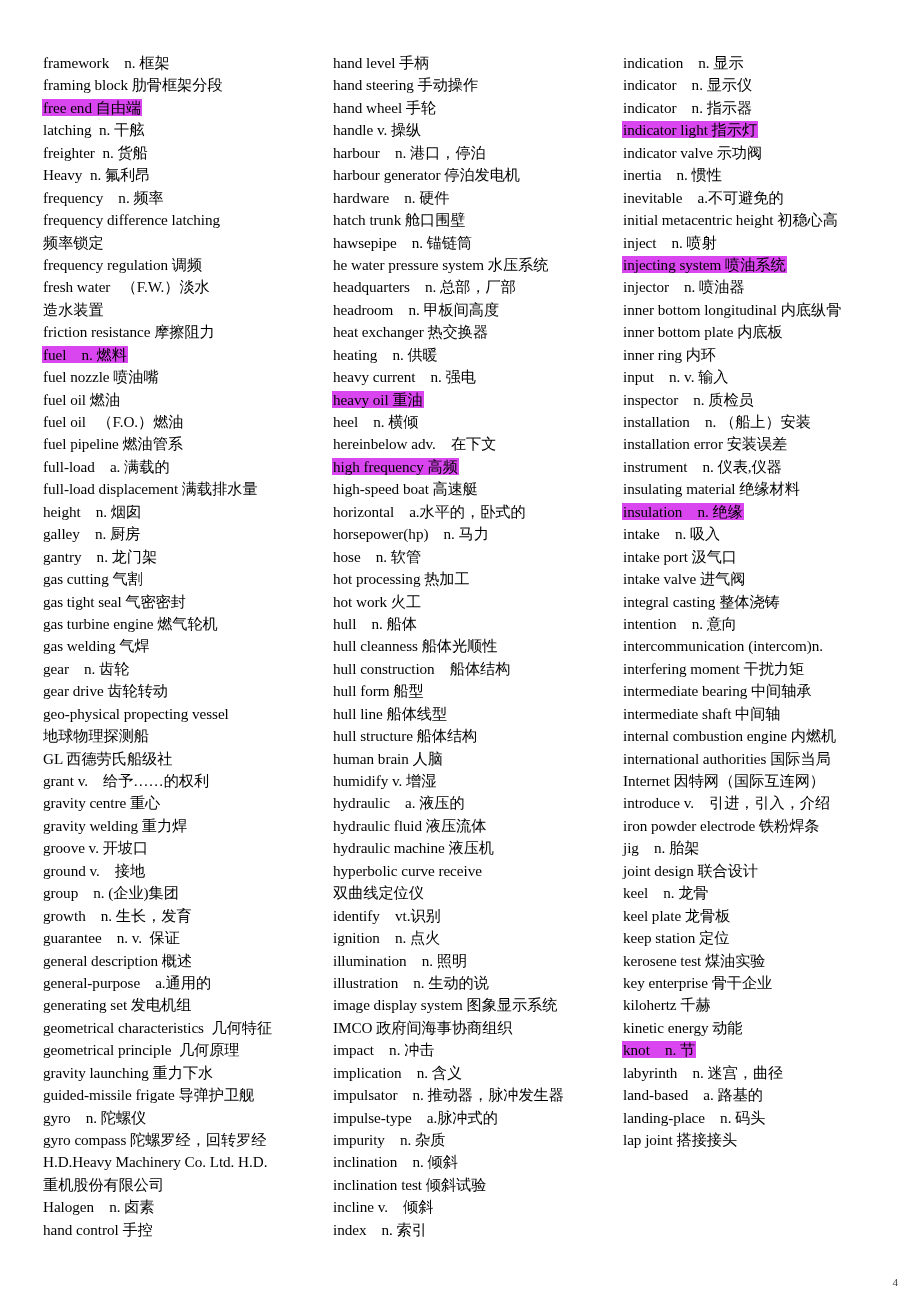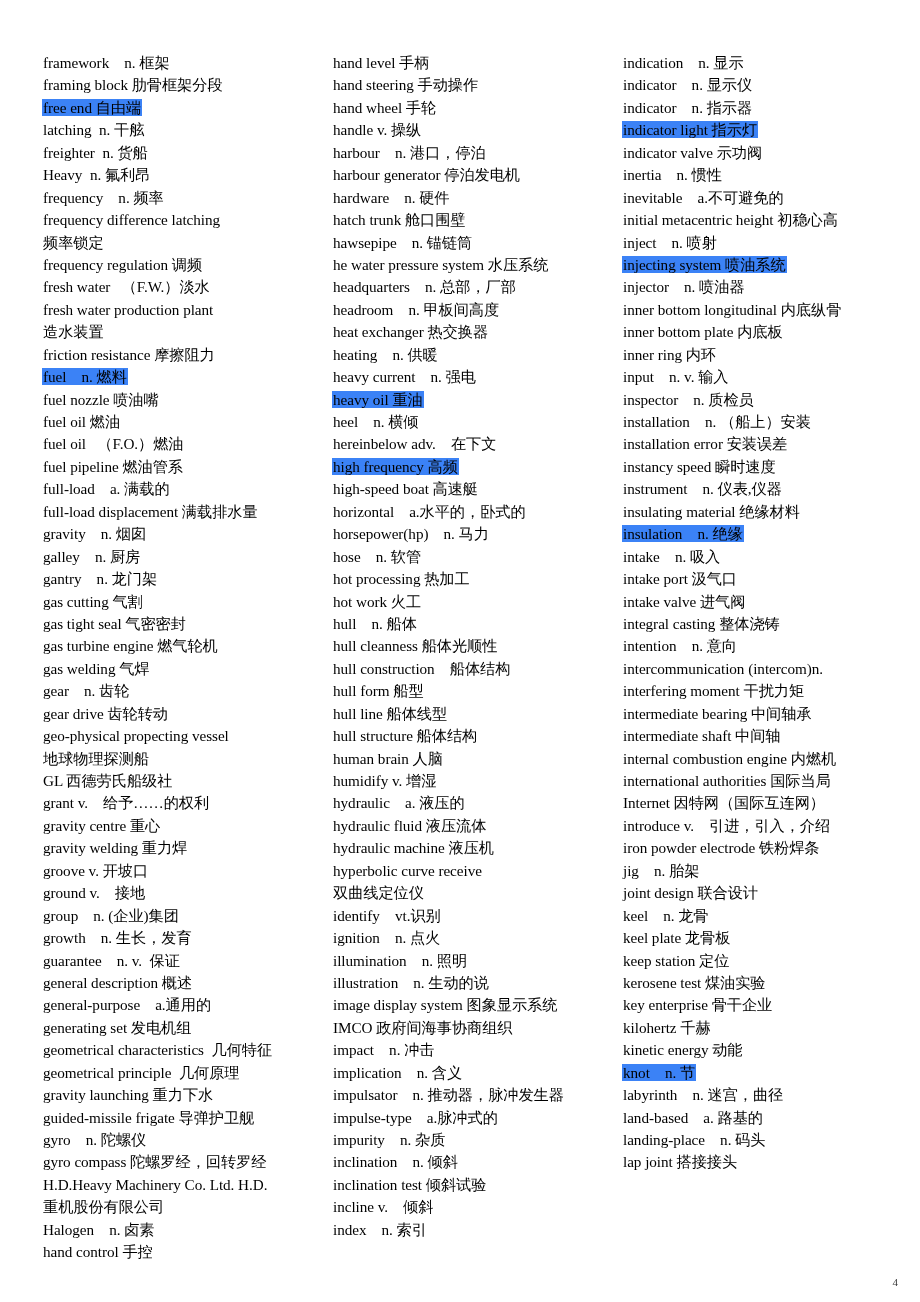--- a/index.html
+++ b/index.html
@@ -43,21 +43,21 @@
     height: 22.45px;
     white-space: nowrap;
     letter-spacing: -0.05px;
     color: #000;
   }
   .entry > .txt {
     display: inline;
     padding: 0 1px;
   }
   .entry.hl > .txt {
-    background: #3b82f6;
+    background: #d946ef;
     text-align: right;
   }
   #page-number {
     position: absolute;
     right: 22px;
     bottom: 14px;
     font-size: 11px;
     font-family: "Liberation Serif", "DejaVu Serif", serif;
     color: #3a3a3a;
   }
@@ -72,31 +72,30 @@
         <div class="entry"><span class="txt">framing block  肋骨框架分段</span></div>
         <div class="entry hl"><span class="txt">free end  自由端</span></div>
         <div class="entry"><span class="txt">latching n. 干舷</span></div>
         <div class="entry"><span class="txt">freighter n. 货船</span></div>
         <div class="entry"><span class="txt">Heavy n. 氟利昂</span></div>
         <div class="entry"><span class="txt">frequency  n. 频率</span></div>
         <div class="entry"><span class="txt">frequency difference latching</span></div>
         <div class="entry"><span class="txt">频率锁定</span></div>
         <div class="entry"><span class="txt">frequency regulation  调频</span></div>
         <div class="entry"><span class="txt">fresh water  （F.W.）淡水</span></div>
-        <div class="entry"><span class="txt">fresh water production plant</span></div>
         <div class="entry"><span class="txt">造水装置</span></div>
         <div class="entry"><span class="txt">friction resistance  摩擦阻力</span></div>
         <div class="entry hl"><span class="txt">fuel  n. 燃料</span></div>
         <div class="entry"><span class="txt">fuel nozzle  喷油嘴</span></div>
         <div class="entry"><span class="txt">fuel oil  燃油</span></div>
         <div class="entry"><span class="txt">fuel oil  （F.O.）燃油</span></div>
         <div class="entry"><span class="txt">fuel pipeline  燃油管系</span></div>
         <div class="entry"><span class="txt">full-load  a. 满载的</span></div>
         <div class="entry"><span class="txt">full-load displacement  满载排水量</span></div>
-        <div class="entry"><span class="txt">gravity  n. 烟囱</span></div>
+        <div class="entry"><span class="txt">height  n. 烟囱</span></div>
         <div class="entry"><span class="txt">galley  n. 厨房</span></div>
         <div class="entry"><span class="txt">gantry  n. 龙门架</span></div>
         <div class="entry"><span class="txt">gas cutting  气割</span></div>
         <div class="entry"><span class="txt">gas tight seal  气密密封</span></div>
         <div class="entry"><span class="txt">gas turbine engine  燃气轮机</span></div>
         <div class="entry"><span class="txt">gas welding  气焊</span></div>
         <div class="entry"><span class="txt">gear  n. 齿轮</span></div>
         <div class="entry"><span class="txt">gear drive  齿轮转动</span></div>
         <div class="entry"><span class="txt">geo-physical propecting vessel</span></div>
         <div class="entry"><span class="txt">地球物理探测船</span></div>
@@ -190,21 +189,20 @@
         <div class="entry"><span class="txt">inject  n. 喷射</span></div>
         <div class="entry hl"><span class="txt">injecting system  喷油系统</span></div>
         <div class="entry"><span class="txt">injector  n. 喷油器</span></div>
         <div class="entry"><span class="txt">inner bottom longitudinal  内底纵骨</span></div>
         <div class="entry"><span class="txt">inner bottom plate  内底板</span></div>
         <div class="entry"><span class="txt">inner ring  内环</span></div>
         <div class="entry"><span class="txt">input  n. v. 输入</span></div>
         <div class="entry"><span class="txt">inspector  n. 质检员</span></div>
         <div class="entry"><span class="txt">installation  n. （船上）安装</span></div>
         <div class="entry"><span class="txt">installation error  安装误差</span></div>
-        <div class="entry"><span class="txt">instancy speed  瞬时速度</span></div>
         <div class="entry"><span class="txt">instrument  n. 仪表,仪器</span></div>
         <div class="entry"><span class="txt">insulating material  绝缘材料</span></div>
         <div class="entry hl"><span class="txt">insulation  n. 绝缘</span></div>
         <div class="entry"><span class="txt">intake  n. 吸入</span></div>
         <div class="entry"><span class="txt">intake port  汲气口</span></div>
         <div class="entry"><span class="txt">intake valve  进气阀</span></div>
         <div class="entry"><span class="txt">integral casting  整体浇铸</span></div>
         <div class="entry"><span class="txt">intention  n. 意向</span></div>
         <div class="entry"><span class="txt">intercommunication (intercom)n.</span></div>
         <div class="entry"><span class="txt">interfering moment  干扰力矩</span></div>

